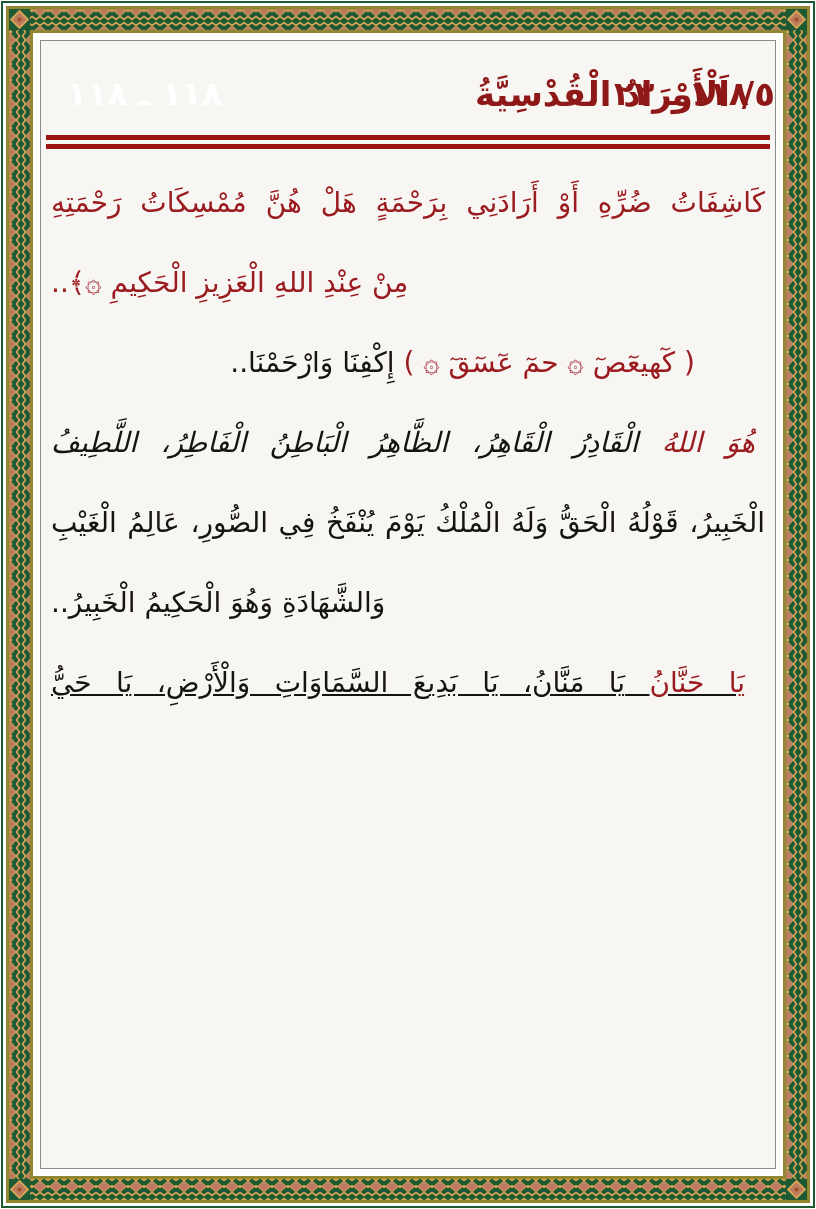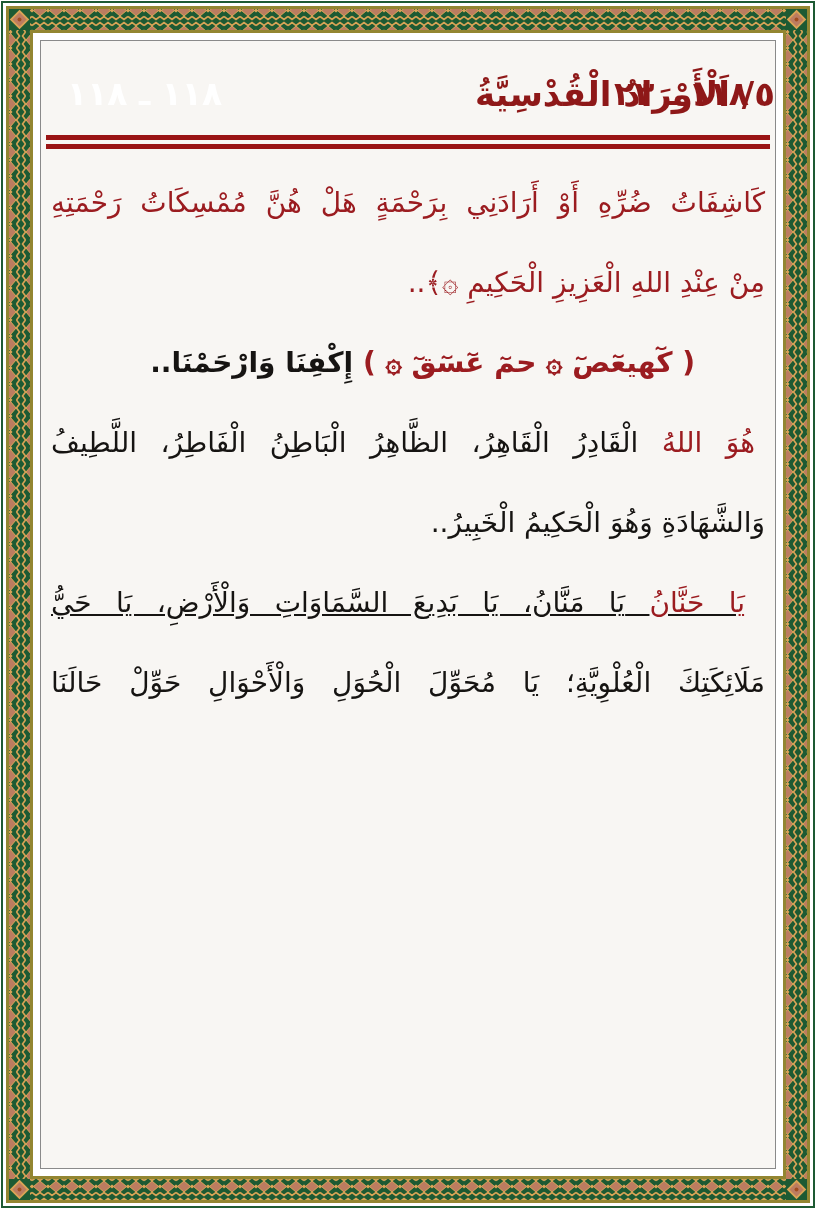--- a/index.html
+++ b/index.html
@@ -21,24 +21,24 @@
            background:var(--page-bg);overflow:hidden;direction:rtl;}
   .header{position:absolute;top:14px;left:0;right:0;height:78px;}
   .title{font-size:34px;font-weight:bold;line-height:78px;color:var(--header-red);}
   .page-numbers{position:absolute;right:26px;top:0;line-height:78px;font-size:33px;font-weight:bold;color:var(--header-red);}
   .watermark{position:absolute;left:26px;top:0;line-height:78px;font-size:33px;font-weight:bold;color:var(--watermark-white);}
   .rule{position:absolute;top:94px;left:5px;right:5px;height:4px;
         border-top:5px solid var(--rule-red);border-bottom:5px solid var(--rule-red);}
   .body{position:absolute;top:122px;left:10px;right:10px;}
   .line{height:80px;line-height:80px;font-size:28px;white-space:nowrap;color:var(--text-black);}
   .line.j{text-align:justify;text-align-last:justify;white-space:normal;}
-  .line.c{text-align:right;}
-  .line.rr{text-align:right;font-weight:bold;}
+  .line.c{text-align:left;}
+  .line.rr{text-align:right;}
   .red{color:var(--text-red);}
-  .ind10{padding-right:10px;}
+  .ind10{padding-right:10px;font-style:italic;}
   .ind20{padding-right:20px;text-decoration:underline;}
   .ind70{padding-right:70px;}
 </style>
 </head>
 <body>
 
 <div class="page">
 
   <svg class="ornament-svg" width="816" height="1209" viewBox="0 0 816 1209" aria-hidden="true">
     <defs>
@@ -99,20 +99,20 @@
 
     <div class="rule"></div>
 
     <div class="body">
       <div class="line j red">كَاشِفَاتُ ضُرِّهِ أَوْ أَرَادَنِي بِرَحْمَةٍ هَلْ هُنَّ مُمْسِكَاتُ رَحْمَتِهِ</div>
       <div class="line c red">مِنْ عِنْدِ اللهِ الْعَزِيزِ الْحَكِيمِ ۞﴾..</div>
       <div class="line rr ind70"><span class="red">( كٓهيعٓصٓ ۞ حمٓ عٓسٓقٓ ۞ )</span>
         <span>إِكْفِنَا وَارْحَمْنَا..</span></div>
       <div class="line j ind10"><span class="red">هُوَ اللهُ</span>
         <span>الْقَادِرُ الْقَاهِرُ، الظَّاهِرُ الْبَاطِنُ الْفَاطِرُ، اللَّطِيفُ</span></div>
+      <div class="line j">الْخَبِيرُ، قَوْلُهُ الْحَقُّ وَلَهُ الْمُلْكُ يَوْمَ يُنْفَخُ فِي الصُّورِ، عَالِمُ الْغَيْبِ</div>
       <div class="line c">وَالشَّهَادَةِ وَهُوَ الْحَكِيمُ الْخَبِيرُ..</div>
       <div class="line j ind20"><span class="red">يَا حَنَّانُ</span>
         <span>يَا مَنَّانُ، يَا بَدِيعَ السَّمَاوَاتِ وَالْأَرْضِ، يَا حَيُّ</span></div>
-      <div class="line j">مَلَائِكَتِكَ الْعُلْوِيَّةِ؛ يَا مُحَوِّلَ الْحُوَلِ وَالْأَحْوَالِ حَوِّلْ حَالَنَا</div>
     </div>
 
   </div>
 </div>
 
 </body></html>

